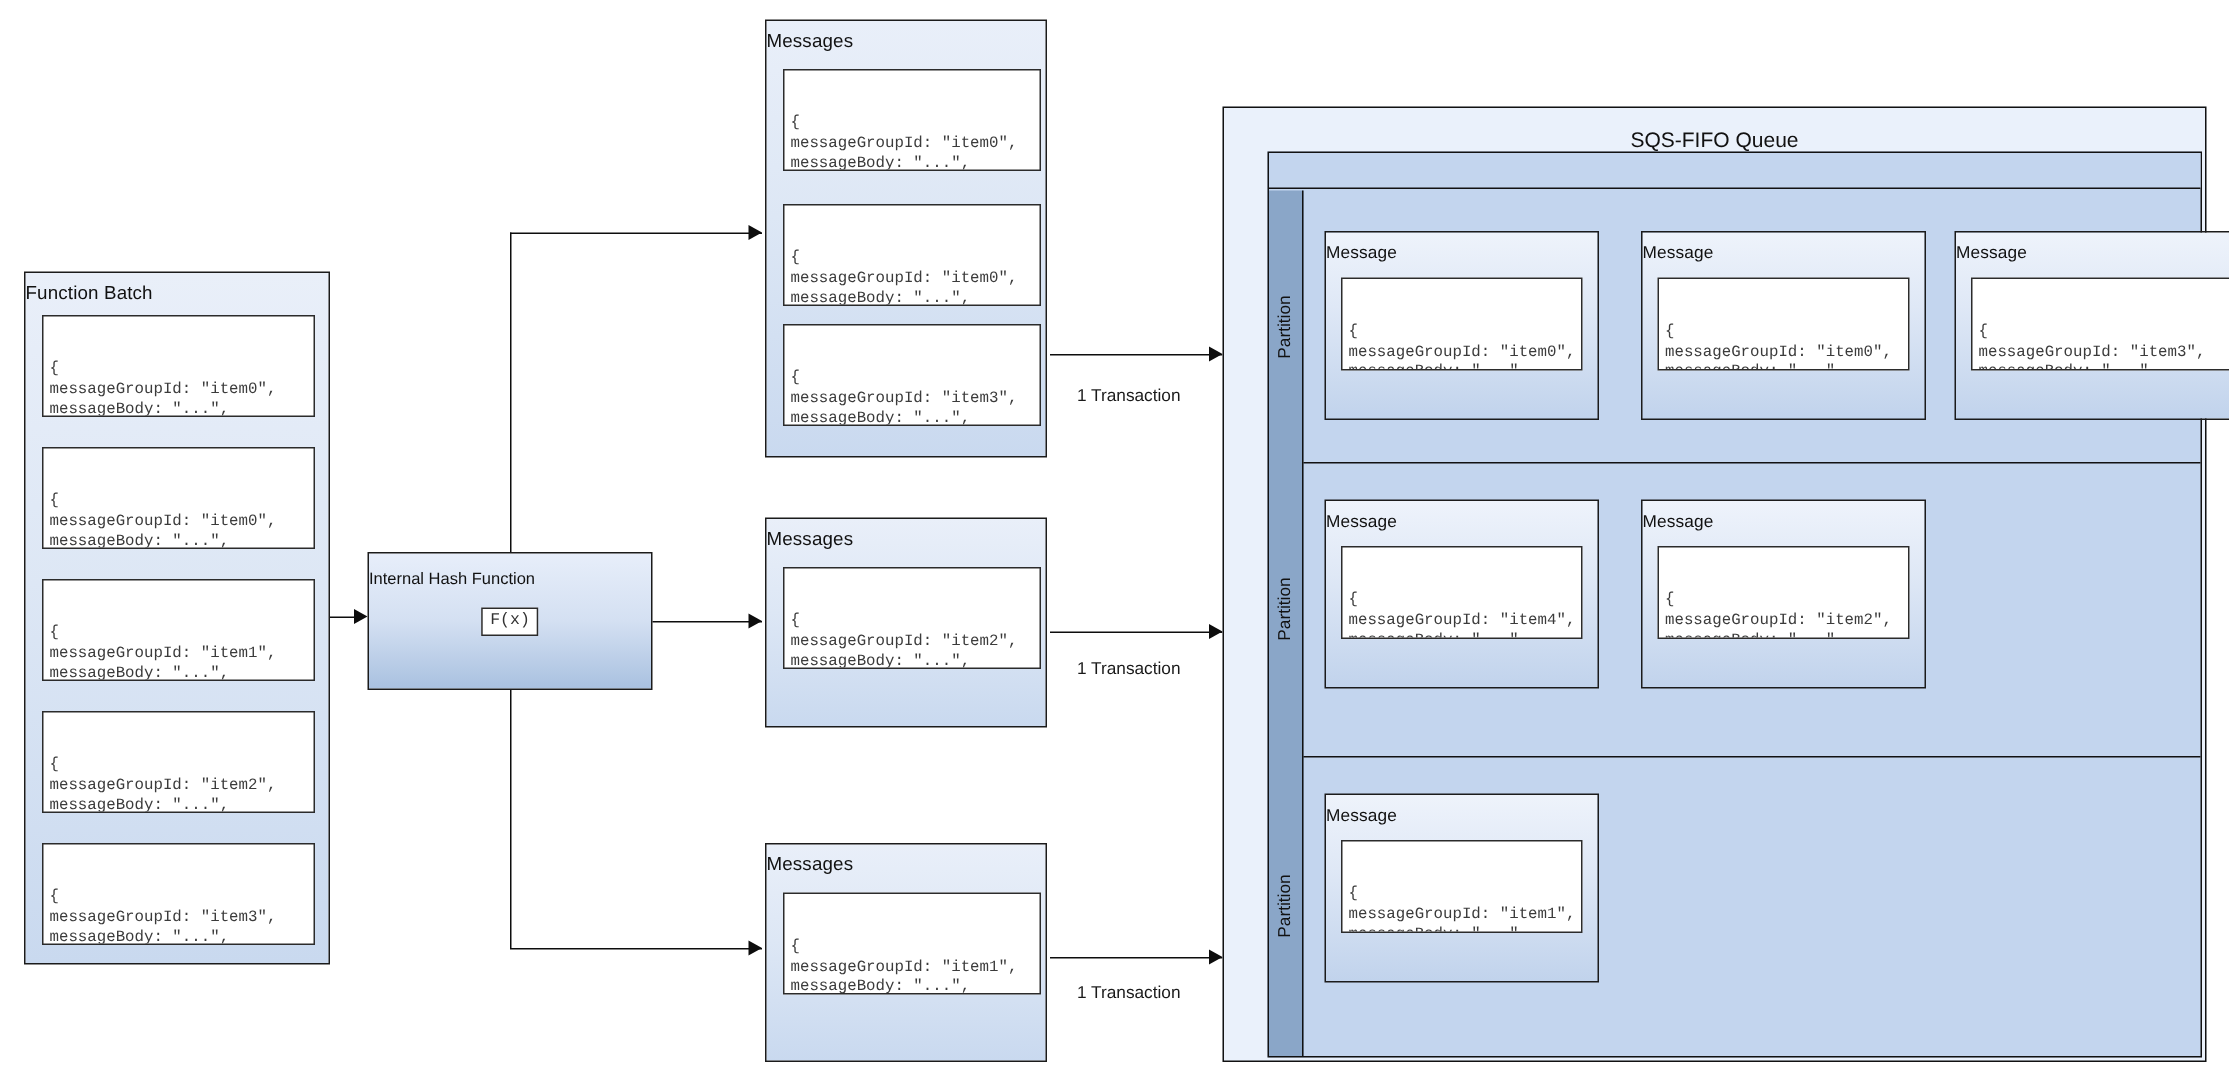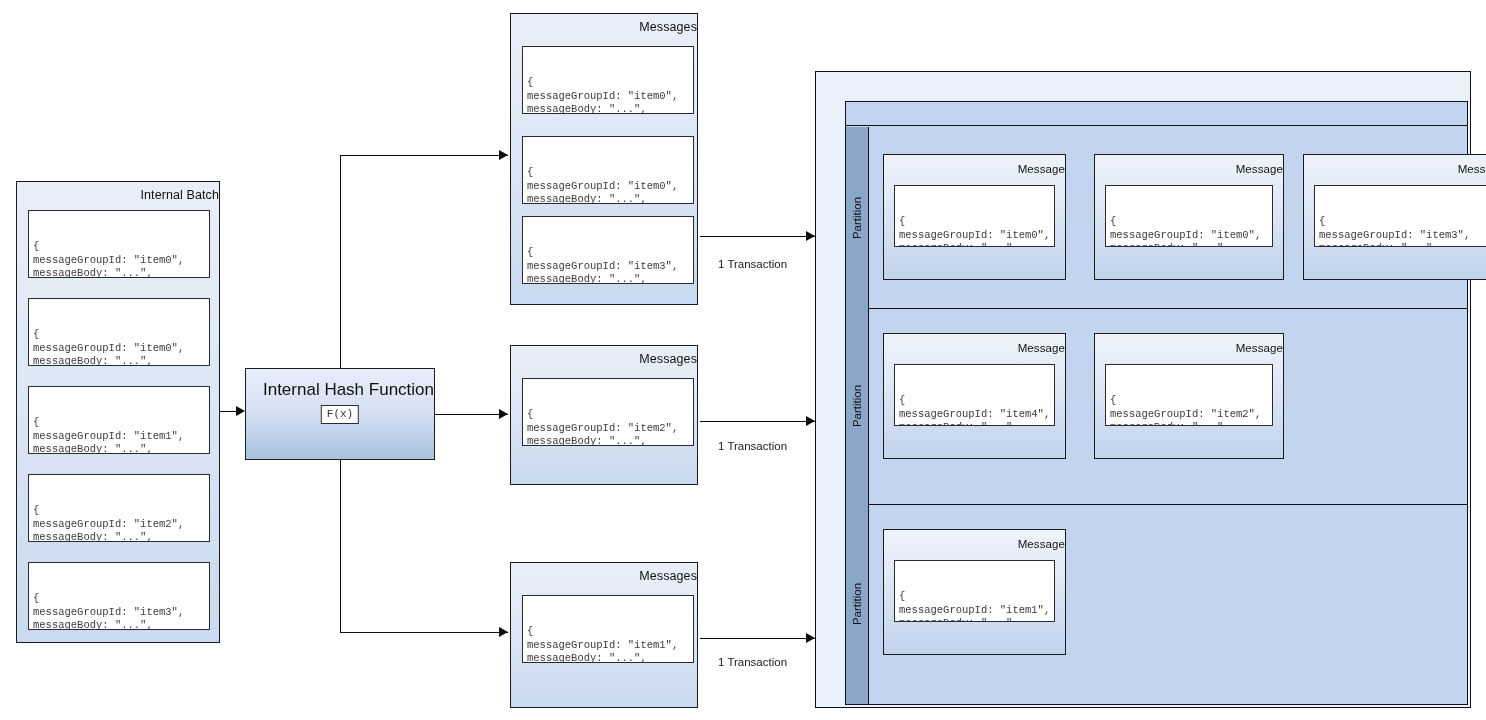--- a/index.html
+++ b/index.html
@@ -10,41 +10,41 @@
   }
   .abs{position:absolute;box-sizing:border-box;}
 
   
   .groupbox{
     background:linear-gradient(180deg,#e9eff9 0%,#dde7f5 45%,#c9d9ef 100%);
     border:1px solid #1b1b1b;
   }
   .group-title{
     position:absolute;left:0;right:0;top:6px;
-    text-align:right;font-size:12.5px;color:#111;
+    text-align:left;font-size:12.5px;color:#111;
     letter-spacing:.1px;
   }
 
   
   .codebox{
     background:#ffffff;border:1px solid #2b2b2b;
     font-family:"Liberation Mono", monospace;
     font-size:10.5px;line-height:13.2px;color:#3b3b3b;
     padding:3px 4px 2px 4px;white-space:pre;overflow:hidden;
   }
   .codebox .ln{display:block;}
 
   
   .hashbox{
     background:linear-gradient(180deg,#e7eefa 0%,#d4e0f2 50%,#a9c1e0 100%);
     border:1px solid #1b1b1b;
   }
   .hash-title{
-    position:absolute;left:0;right:0;top:11px;text-align:right;
-    font-size:17px;color:#111;
+    position:absolute;left:0;right:0;top:11px;text-align:left;
+    font-size:11px;color:#111;
   }
   .fx{
     position:absolute;left:50%;transform:translateX(-50%);top:36px;
     background:#ffffff;border:1px solid #2b2b2b;
     font-family:"Liberation Mono", monospace;font-size:11px;
     padding:2px 5px 3px 5px;line-height:12px;color:#333;
   }
 
   
   .queue-outer{
@@ -88,21 +88,21 @@
     border-left:9px solid #0d0d0d;
   }
   .edge-label{
     position:absolute;font-size:11.5px;color:#1a1a1a;white-space:nowrap;
   }
 </style>
 </head>
 <body>
 
 <div class="abs groupbox" style="left:16px;top:181px;width:204px;height:462px;">
-  <div class="group-title">Internal Batch</div>
+  <div class="group-title">Function Batch</div>
 
   <div class="abs codebox" style="left:11px;top:28px;width:182px;height:68px;">
     <span class="ln">{</span><span class="ln">messageGroupId: "item0",</span><span class="ln">messageBody: "...",</span>
   </div>
 
   <div class="abs codebox" style="left:11px;top:116px;width:182px;height:68px;">
     <span class="ln">{</span><span class="ln">messageGroupId: "item0",</span><span class="ln">messageBody: "...",</span>
   </div>
 
   <div class="abs codebox" style="left:11px;top:204px;width:182px;height:68px;">
@@ -171,20 +171,21 @@
   <div class="abs codebox" style="left:11px;top:32px;width:172px;height:68px;">
     <span class="ln">{</span><span class="ln">messageGroupId: "item1",</span><span class="ln">messageBody: "...",</span>
   </div>
 </div>
 
 <div class="ln-h" style="left:700px;top:638px;width:115px;"></div>
 <div class="arrow" style="left:806px;top:633px;"></div>
 <div class="edge-label" style="left:718px;top:656px;">1 Transaction</div>
 
 <div class="abs queue-outer" style="left:815px;top:71px;width:656px;height:637px;">
+  <div class="queue-title">SQS-FIFO Queue</div>
 
   <div class="queue-inner" style="left:29px;top:29px;right:2px;bottom:2px;padding-left:36px;">
 
     <div class="abs" style="left:0;top:0;right:0;height:24px;border-bottom:1px solid #111;background:#c3d5ee;"></div>
 
     <div class="partition-row" style="left:0;top:25px;right:0;height:181px;">
       <div class="partition-tab">
         <span>Partition</span>
       </div>
 

